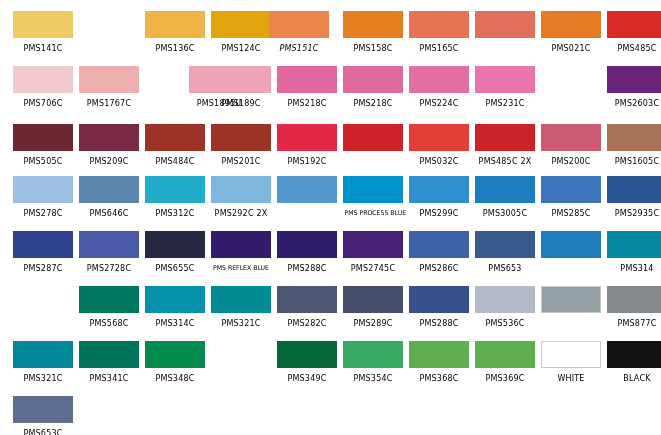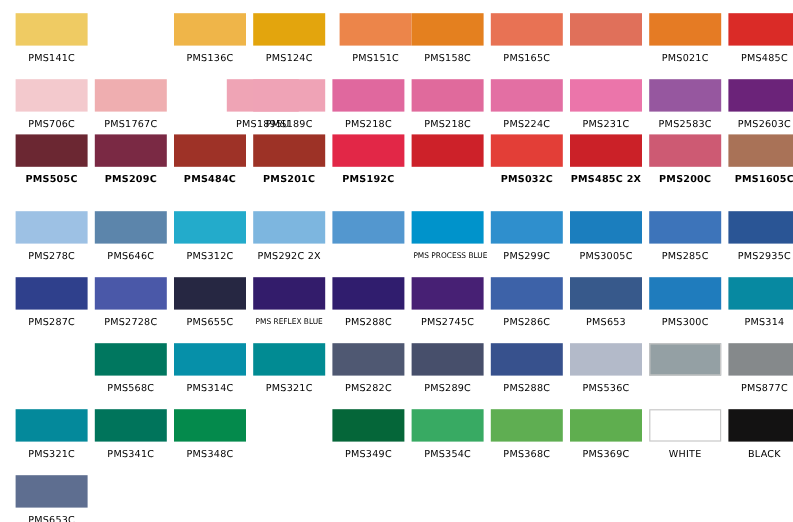--- a/index.html
+++ b/index.html
@@ -67,21 +67,21 @@
         <div class="swatch-label">PMS141C</div>
       </div>
       <div class="swatch-cell" style="left: 145px;">
         <div class="swatch-chip" title="#EFB549" style="background: rgb(239, 181, 73);"></div>
         <div class="swatch-label">PMS136C</div>
       </div>
       <div class="swatch-cell" style="left: 211px;">
         <div class="swatch-chip" title="#E3A50D" style="background: rgb(227, 165, 13);"></div>
         <div class="swatch-label">PMS124C</div>
       </div>
-      <div class="swatch-cell" style="left: 283px;">
+      <div class="swatch-cell" style="left: 269px; font-style: italic;">
         <div class="swatch-chip" title="#EC854A" style="background: rgb(236, 133, 74);"></div>
         <div class="swatch-label">PMS151C</div>
       </div>
       <div class="swatch-cell" style="left: 343px;">
         <div class="swatch-chip" title="#E4801F" style="background: rgb(228, 128, 31);"></div>
         <div class="swatch-label">PMS158C</div>
       </div>
       <div class="swatch-cell" style="left: 409px;">
         <div class="swatch-chip" title="#E87254" style="background: rgb(232, 114, 84);"></div>
         <div class="swatch-label">PMS165C</div>
@@ -124,30 +124,26 @@
         <div class="swatch-label">PMS218C</div>
       </div>
       <div class="swatch-cell" style="left: 409px;">
         <div class="swatch-chip" title="#E36FA3" style="background: rgb(227, 111, 163);"></div>
         <div class="swatch-label">PMS224C</div>
       </div>
       <div class="swatch-cell" style="left: 475px;">
         <div class="swatch-chip" title="#EB75AA" style="background: rgb(235, 117, 170);"></div>
         <div class="swatch-label">PMS231C</div>
       </div>
-      <div class="swatch-cell" style="left: 541px;">
-        <div class="swatch-chip" title="#96579F" style="background: rgb(150, 87, 159);"></div>
-        <div class="swatch-label">PMS2583C</div>
-      </div>
       <div class="swatch-cell" style="left: 607px;">
         <div class="swatch-chip" title="#6B2379" style="background: rgb(107, 35, 121);"></div>
         <div class="swatch-label">PMS2603C</div>
       </div>
     </div>
-    <div class="swatch-row" style="top: 112px; font-weight: bold;">
+    <div class="swatch-row" style="top: 124px;">
       <div class="swatch-cell" style="left: 13px;">
         <div class="swatch-chip" title="#6B2732" style="background: rgb(107, 39, 50);"></div>
         <div class="swatch-label">PMS505C</div>
       </div>
       <div class="swatch-cell" style="left: 79px;">
         <div class="swatch-chip" title="#7A2944" style="background: rgb(122, 41, 68);"></div>
         <div class="swatch-label">PMS209C</div>
       </div>
       <div class="swatch-cell" style="left: 145px;">
         <div class="swatch-chip" title="#9E3227" style="background: rgb(158, 50, 39);"></div>
@@ -250,21 +246,20 @@
       <div class="swatch-cell" style="left: 409px;">
         <div class="swatch-chip" title="#3D62A8" style="background: rgb(61, 98, 168);"></div>
         <div class="swatch-label">PMS286C</div>
       </div>
       <div class="swatch-cell" style="left: 475px;">
         <div class="swatch-chip" title="#37598B" style="background: rgb(55, 89, 139);"></div>
         <div class="swatch-label">PMS653</div>
       </div>
       <div class="swatch-cell" style="left: 541px;">
         <div class="swatch-chip" title="#1F7CBD" style="background: rgb(31, 124, 189);"></div>
-        <div class="swatch-label">PMS300C</div>
       </div>
       <div class="swatch-cell" style="left: 607px;">
         <div class="swatch-chip" title="#0789A1" style="background: rgb(7, 137, 161);"></div>
         <div class="swatch-label">PMS314</div>
       </div>
     </div>
     <div class="swatch-row" style="top: 286px;">
       <div class="swatch-cell" style="left: 79px;">
         <div class="swatch-chip" title="#00775F" style="background: rgb(0, 119, 95);"></div>
         <div class="swatch-label">PMS568C</div>

